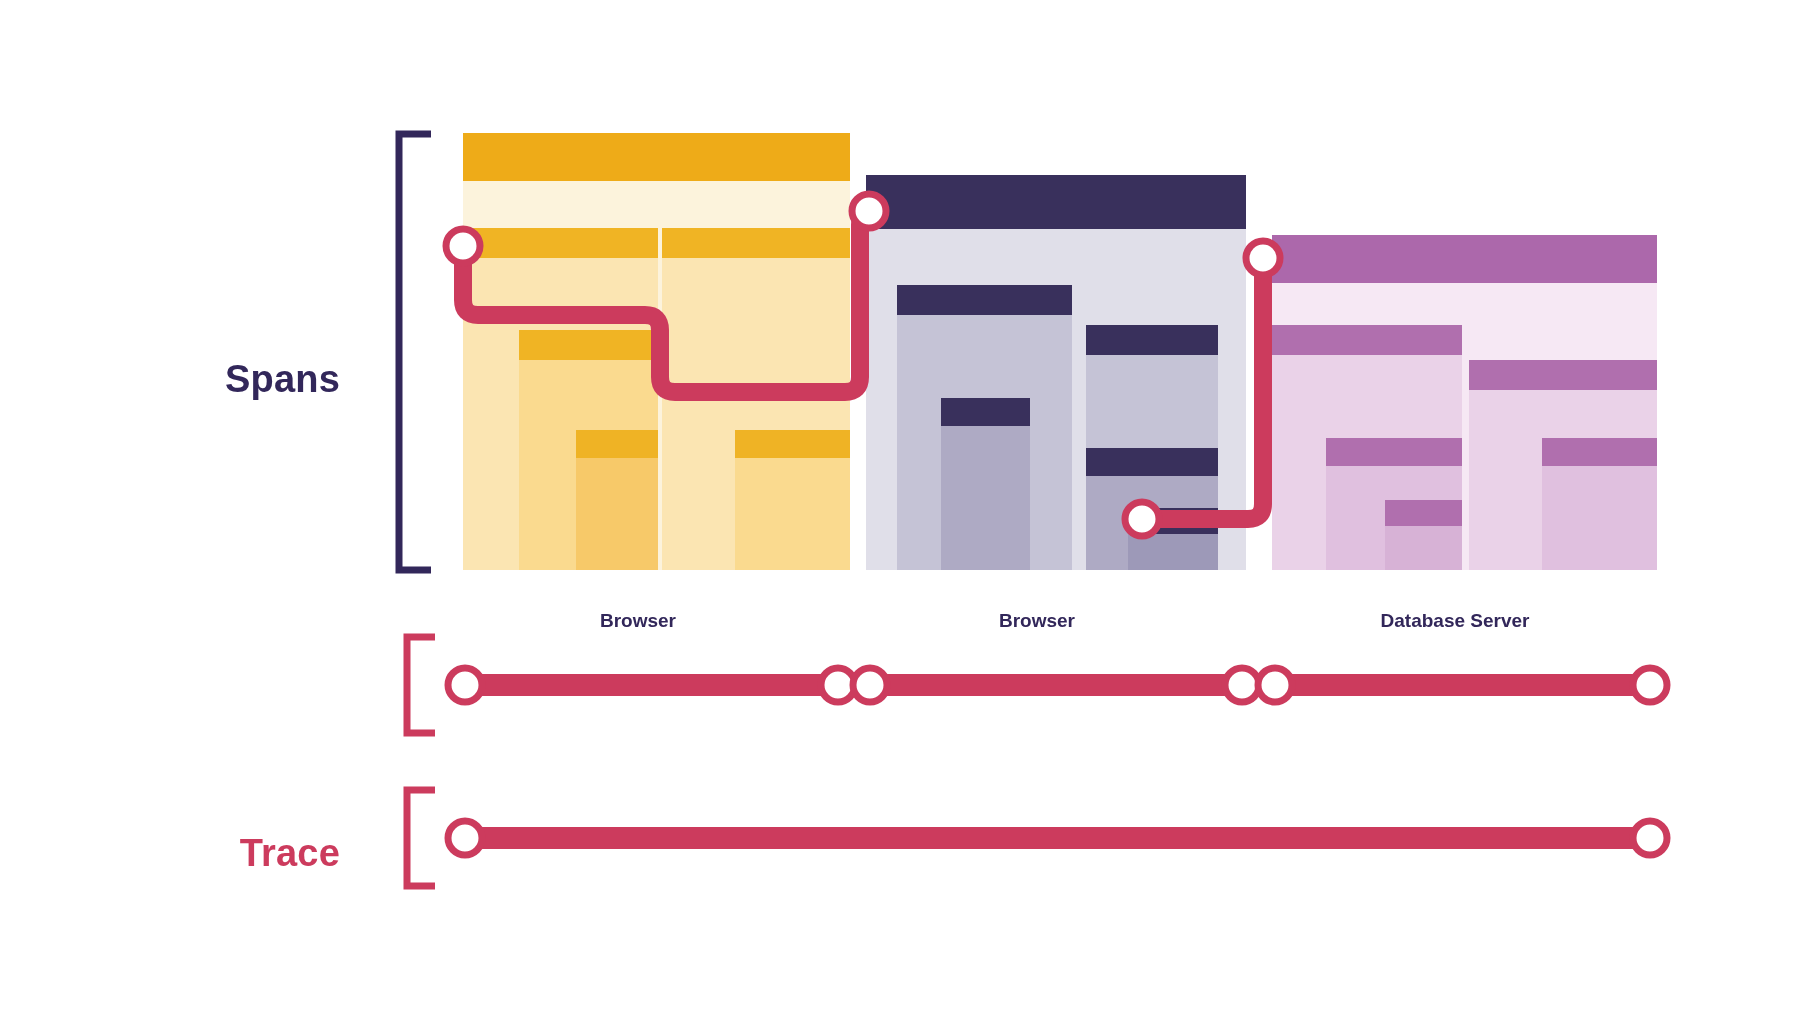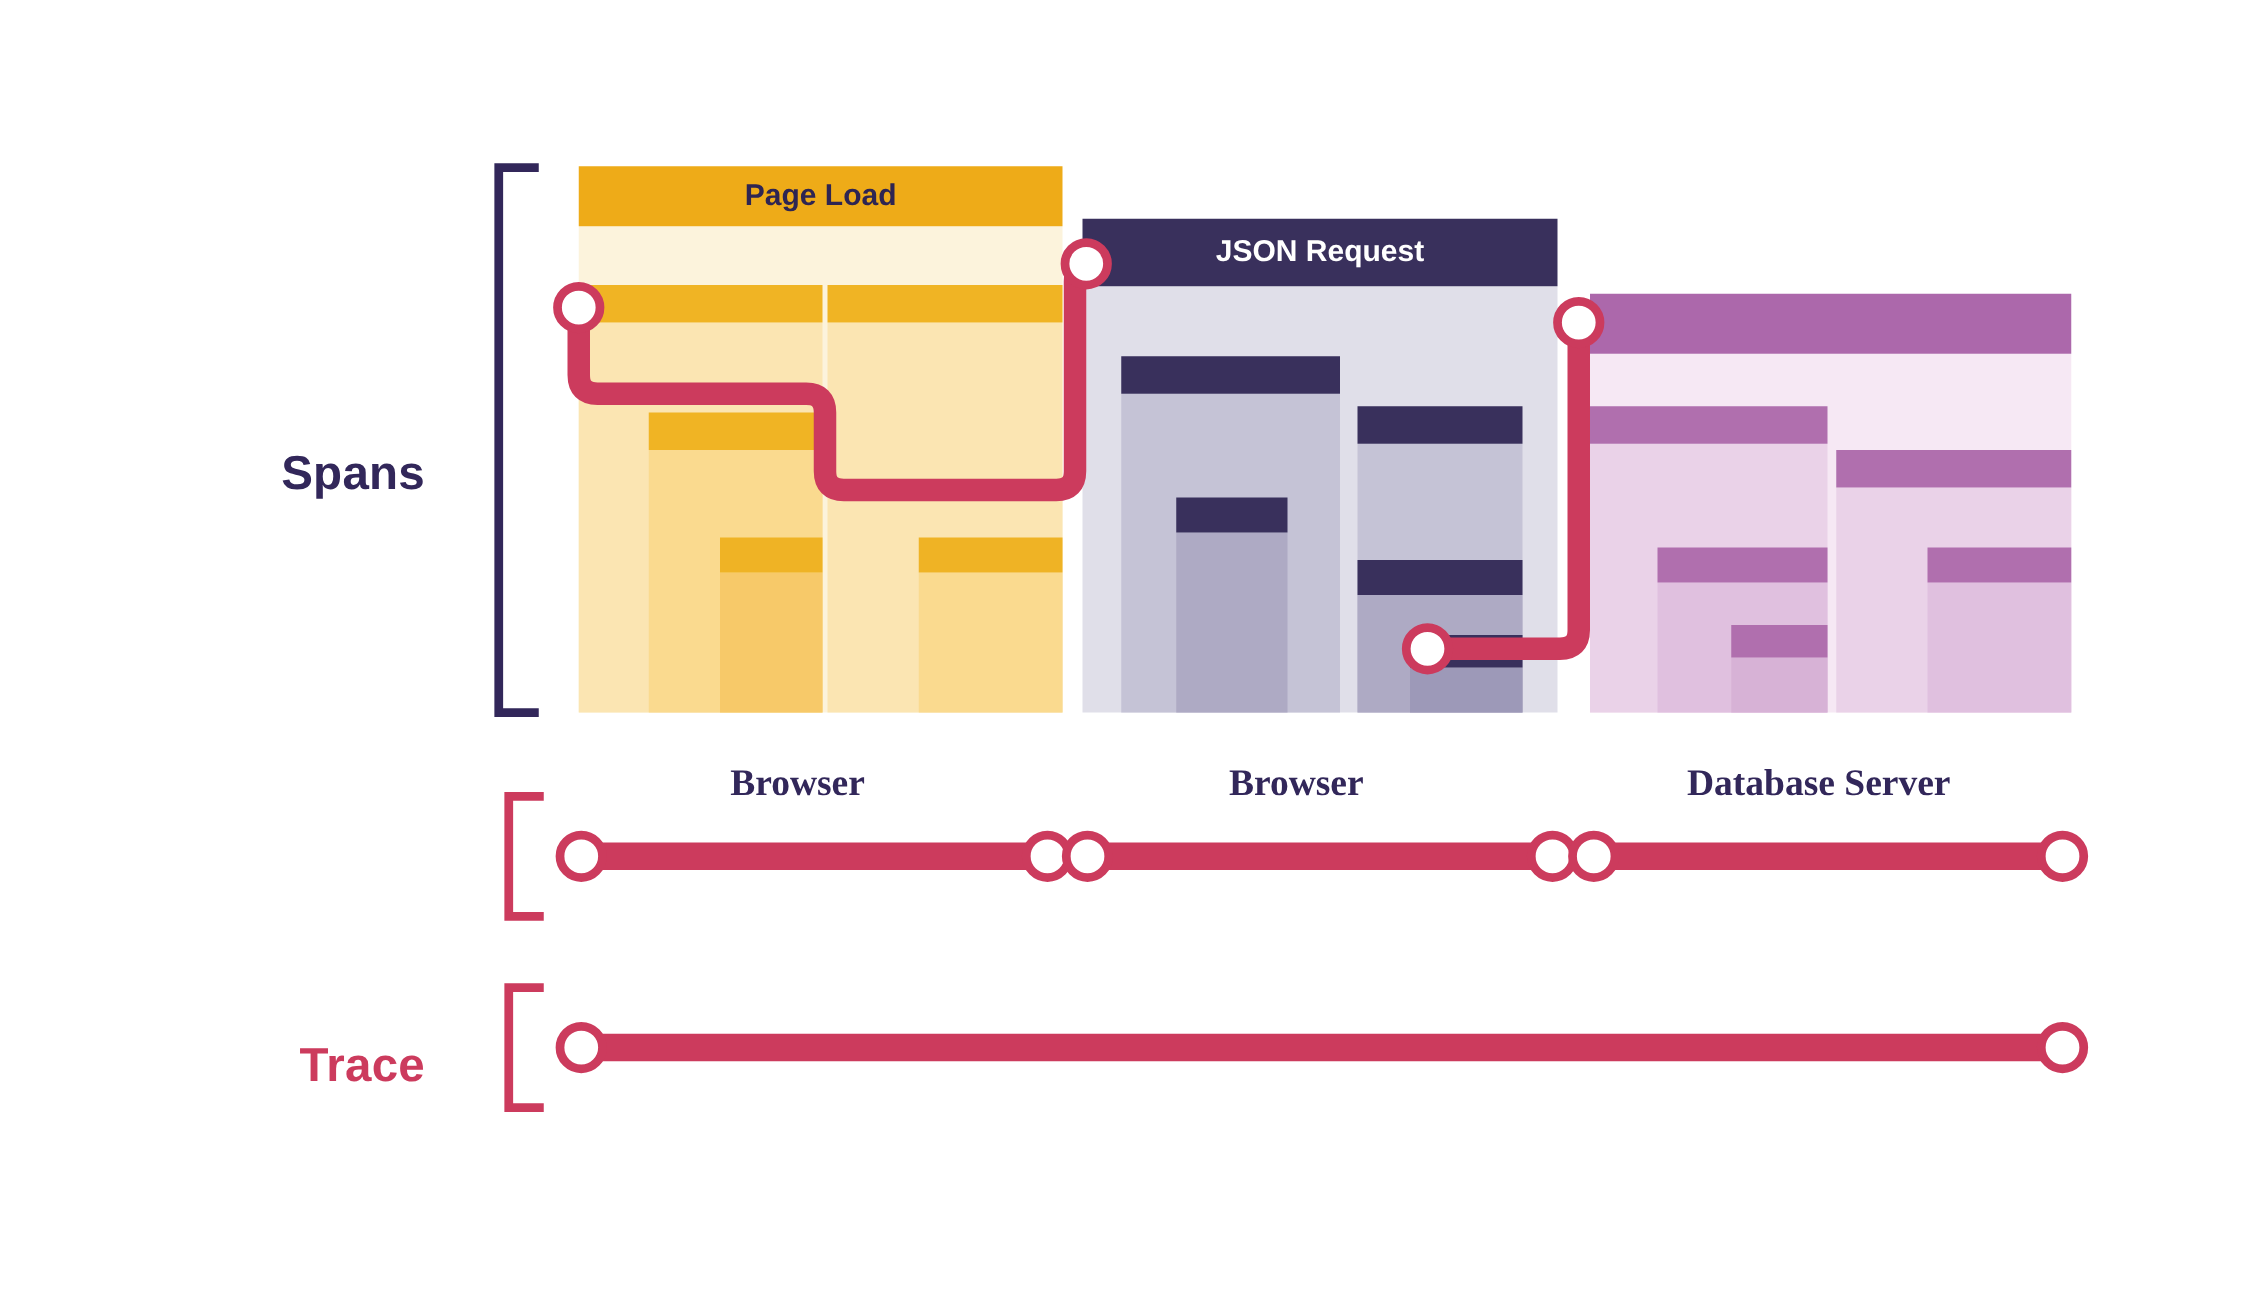--- a/index.html
+++ b/index.html
@@ -45,27 +45,26 @@
     color: #cc3b5d;
   }
   #label-trace {
     right: 1460px;
     top: 832px;
     font-size: 38px;
     color: #cc3b5d;
   }
   .svc-label {
     position: absolute;
-    font-size: 30px;
+    font-size: 19px;
     font-weight: bold;
     color: #32275a;
     white-space: nowrap;
     text-align: center;
     transform: translateX(-50%);
-    font-family: Liberation Serif, serif;
   }
   .span-title {
     position: absolute;
     font-size: 24px;
     font-weight: bold;
     white-space: nowrap;
     text-align: center;
     display: flex;
     align-items: center;
     justify-content: center;
@@ -132,20 +131,18 @@
       <circle cx="1275" cy="685" r="17" fill="#ffffff" stroke="#cc3b5d" stroke-width="7"></circle>
       <circle cx="1650" cy="685" r="17" fill="#ffffff" stroke="#cc3b5d" stroke-width="7"></circle>
       <line x1="465" y1="838" x2="1650" y2="838" stroke="#cc3b5d" stroke-width="22"></line>
       <circle cx="465" cy="838" r="17" fill="#ffffff" stroke="#cc3b5d" stroke-width="7"></circle>
       <circle cx="1650" cy="838" r="17" fill="#ffffff" stroke="#cc3b5d" stroke-width="7"></circle>
     </svg>
 
   <div class="row-label" id="label-spans">Spans</div>
   <div class="row-label" id="label-trace">Trace</div>
 
-  <div class="span-title" id="title-page-load" style="left: 463px; top: 133px; width: 387px; height: 48px; color: rgb(46, 37, 82);">Page Load</div>
-  <div class="span-title" id="title-json-request" style="left: 866px; top: 175px; width: 380px; height: 54px; color: rgb(255, 255, 255);">JSON Request</div>
 
   <div class="svc-label" id="svc-browser" style="left: 638px; top: 610px;">Browser</div>
   <div class="svc-label" id="svc-backend" style="left: 1037px; top: 610px;">Browser</div>
   <div class="svc-label" id="svc-database-server" style="left: 1455px; top: 610px;">Database Server</div>
 
 </div>
 
 </body></html>

